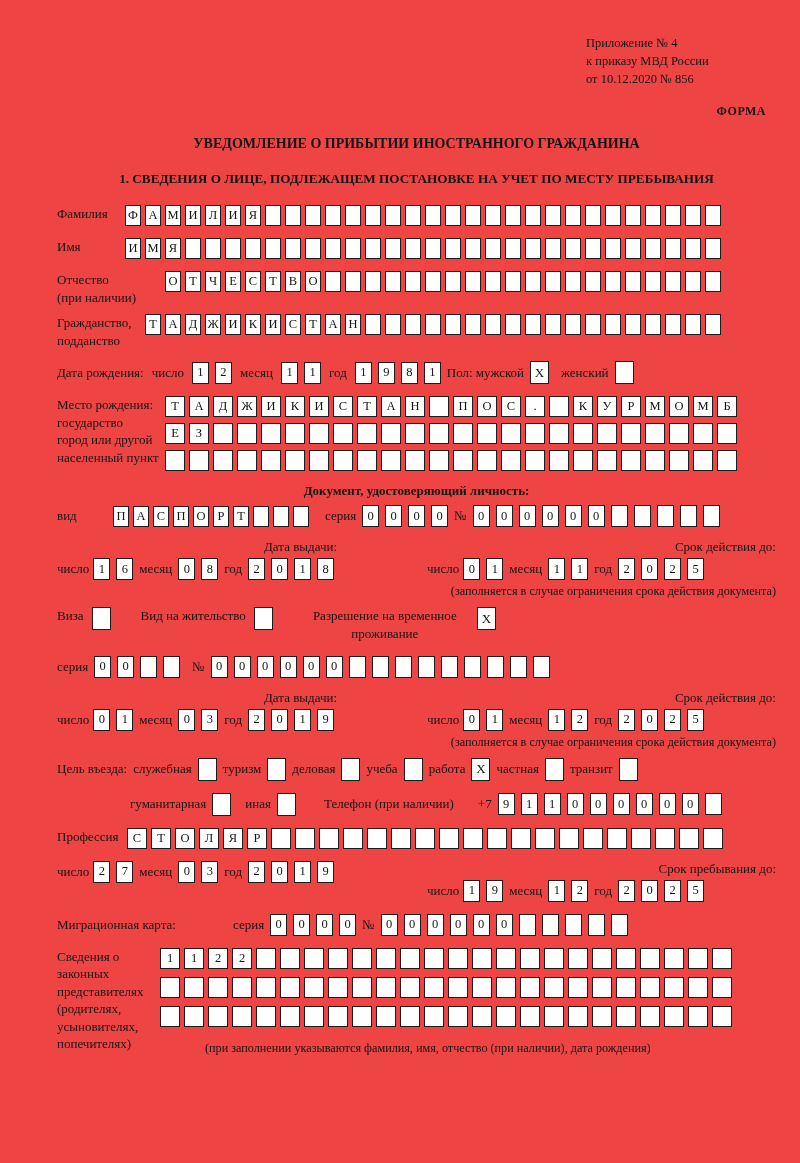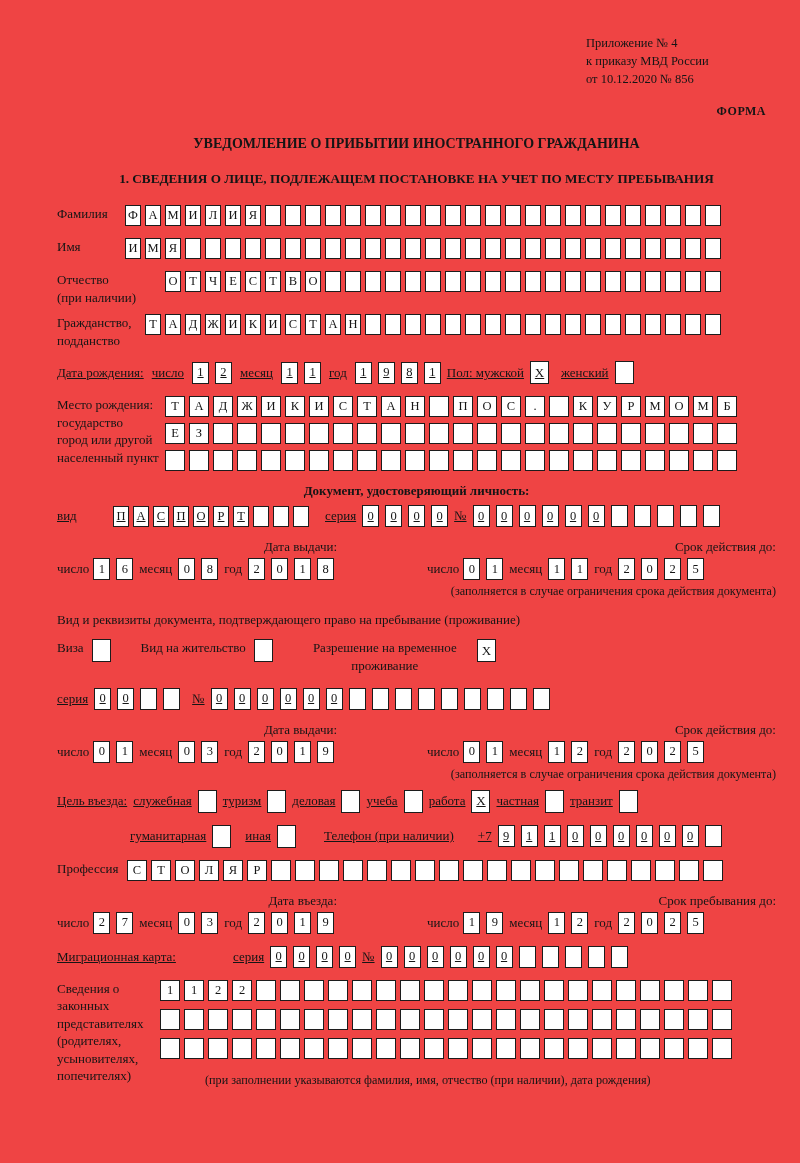--- a/index.html
+++ b/index.html
@@ -44,21 +44,21 @@
   
   .cb{
     width:17px;height:21px;border:1.8px solid #1c1c1c;flex:0 0 auto;
     display:inline-flex;align-items:center;justify-content:center;
     font-size:13px;vertical-align:middle;background:#fff;
   }
   .opt{display:flex;align-items:flex-start;gap:8px;}
   .opt .opt-label{line-height:1.4;}
   .optrow{display:flex;align-items:flex-start;gap:14px;margin:6px 0 12px 0;}
   .opt-center{text-align:center;}
-  .inline-row{display:flex;align-items:center;gap:6px;flex-wrap:nowrap;text-decoration:underline;}
+  .inline-row{display:flex;align-items:center;gap:6px;flex-wrap:nowrap;}
   .mb8{margin-bottom:8px;} .mb12{margin-bottom:12px;} .mt10{margin-top:10px;}
   .intro{line-height:2.0;margin-top:6px;}
 </style>
 </head>
 <body>
 
 <div class="page">
 
   <div class="appendix">
     <div>Приложение № 4</div>
@@ -415,21 +415,20 @@
             <span class="cell">0</span>
             <span class="cell">2</span>
             <span class="cell">5</span>
           </span>
       </div>
     </div>
   </div>
   <div class="note">(заполняется в случае ограничения срока действия документа)</div>
 
   <div class="intro">
-    <div>Вид и реквизиты документа, подтверждающего право на пребывание (проживание)</div>
   </div>
 
   <div class="optrow">
     <span class="opt">
       <span class="opt-label">Виза</span>
       <span class="cb"></span>
     </span>
     <span class="opt" style="margin-left:16px">
       <span class="opt-label">Вид на жительство</span>
       <span class="cb"></span>
@@ -581,21 +580,20 @@
         <span class="cell"></span>
         <span class="cell"></span>
         <span class="cell"></span>
         <span class="cell"></span>
         <span class="cell"></span>
       </span>
   </div>
 
   <div class="dates-row">
     <div class="dgroup left">
-      <div class="dtitle">Дата въезда:</div>
       <div class="drow">
         <span>число</span>
         <span class="cells dc">
             <span class="cell">2</span>
             <span class="cell">7</span>
           </span>
         <span class="dlbl">месяц</span>
         <span class="cells dc">
             <span class="cell">0</span>
             <span class="cell">3</span>

